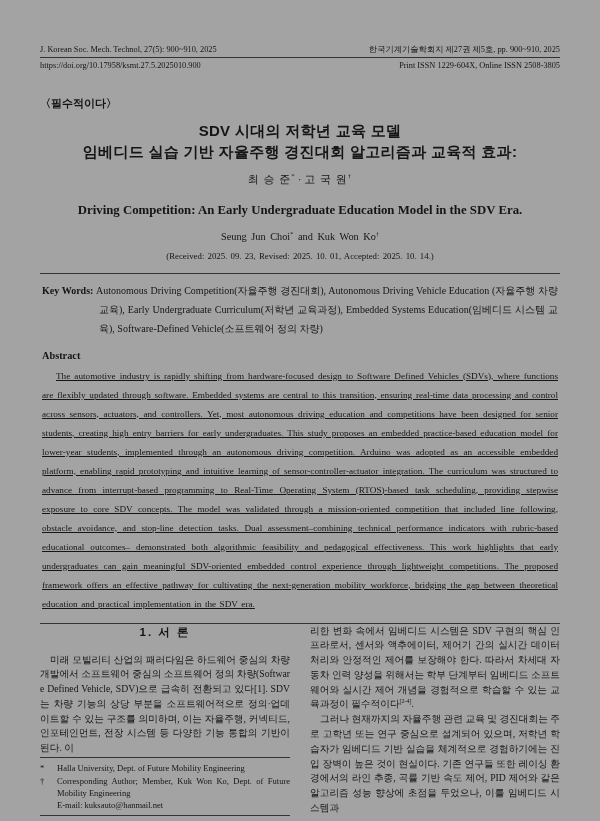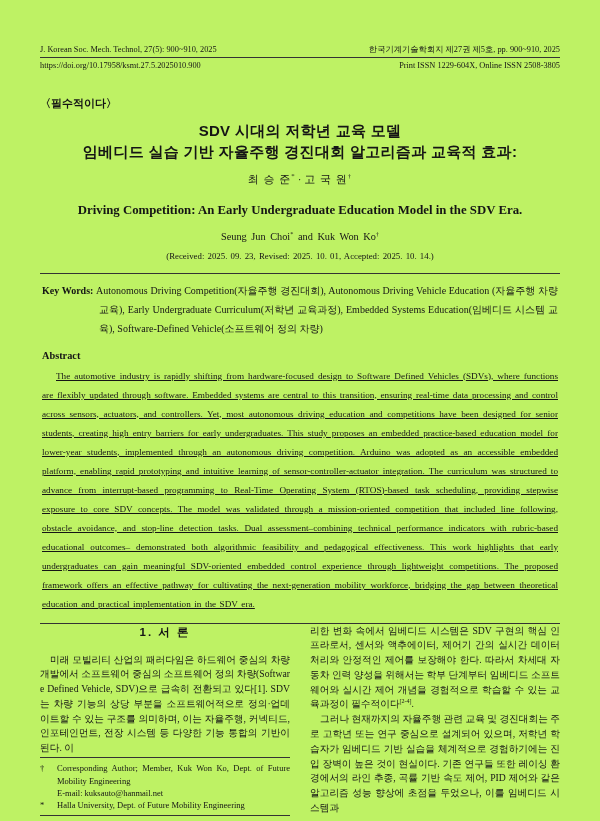--- a/index.html
+++ b/index.html
@@ -1,20 +1,20 @@
 <!DOCTYPE html>
 <html><head>
 <meta charset="utf-8">
 <style>
   * { margin: 0; padding: 0; box-sizing: border-box; }
   html, body { background: #e9e9e9; }
   body { width: 600px; height: 821px; overflow: hidden; }
   .page {
     width: 600px; height: 821px;
-    background: #bef264;
+    background: #a3a3a3;
     color: #151515;
     font-family: "Liberation Serif", "DejaVu Serif", serif;
     padding: 44px 40px 0 40px;
     position: relative;
   }
 
   
   .journal-header { font-size: 8.3px; line-height: 11px; }
   .jh-row { display: flex; justify-content: space-between; }
   .jh-row1 { border-bottom: 0.8px solid #333; padding-bottom: 2px; }
@@ -102,26 +102,26 @@
   </div>
 
   <div class="columns">
 
     <div class="col">
       <div class="sec-heading">1. 서 론</div>
       <p class="body-para">미래 모빌리티 산업의 패러다임은 하드웨어 중심의 차량 개발에서 소프트웨어 중심의 소프트웨어 정의 차량(Software Defined Vehicle, SDV)으로 급속히 전환되고 있다[1]. SDV는 차량 기능의 상당 부분을 소프트웨어적으로 정의·업데이트할 수 있는 구조를 의미하며, 이는 자율주행, 커넥티드, 인포테인먼트, 전장 시스템 등 다양한 기능 통합의 기반이 된다. 이</p>
 
       <div class="footnote" style="margin-top:auto;">
         <div class="fn-item">
+          <span class="fn-marker">*</span><span>Halla University, Dept. of Future Mobility Engineering</span>
+          
+        </div>
+        <div class="fn-item">
           <span class="fn-marker">†</span><span>Corresponding Author; Member, Kuk Won Ko, Dept. of Future Mobility Engineering</span>
           <div class="fn-line2">E-mail: kuksauto@hanmail.net</div>
-        </div>
-        <div class="fn-item">
-          <span class="fn-marker">*</span><span>Halla University, Dept. of Future Mobility Engineering</span>
-          
         </div>
       </div>
     </div>
 
     <div class="col">
       <p class="body-para no-indent"><span>리한 변화 속에서 임베디드 시스템은 SDV 구현의 핵심 인프라로서, 센서와 액추에이터, 제어기 간의 실시간 데이터 처리와 안정적인 제어를 보장해야 한다. 따라서 차세대 자동차 인력 양성을 위해서는 학부 단계부터 임베디드 소프트웨어와 실시간 제어 개념을 경험적으로 학습할 수 있는 교육과정이 필수적이다</span><sup>[2-4]</sup><span>.</span></p>
       <p class="body-para">그러나 현재까지의 자율주행 관련 교육 및 경진대회는 주로 고학년 또는 연구 중심으로 설계되어 있으며, 저학년 학습자가 임베디드 기반 실습을 체계적으로 경험하기에는 진입 장벽이 높은 것이 현실이다. 기존 연구들 또한 레이싱 환경에서의 라인 추종, 곡률 기반 속도 제어, PID 제어와 같은 알고리즘 성능 향상에 초점을 두었으나, 이를 임베디드 시스템과</p>
     </div>
 
   </div>

